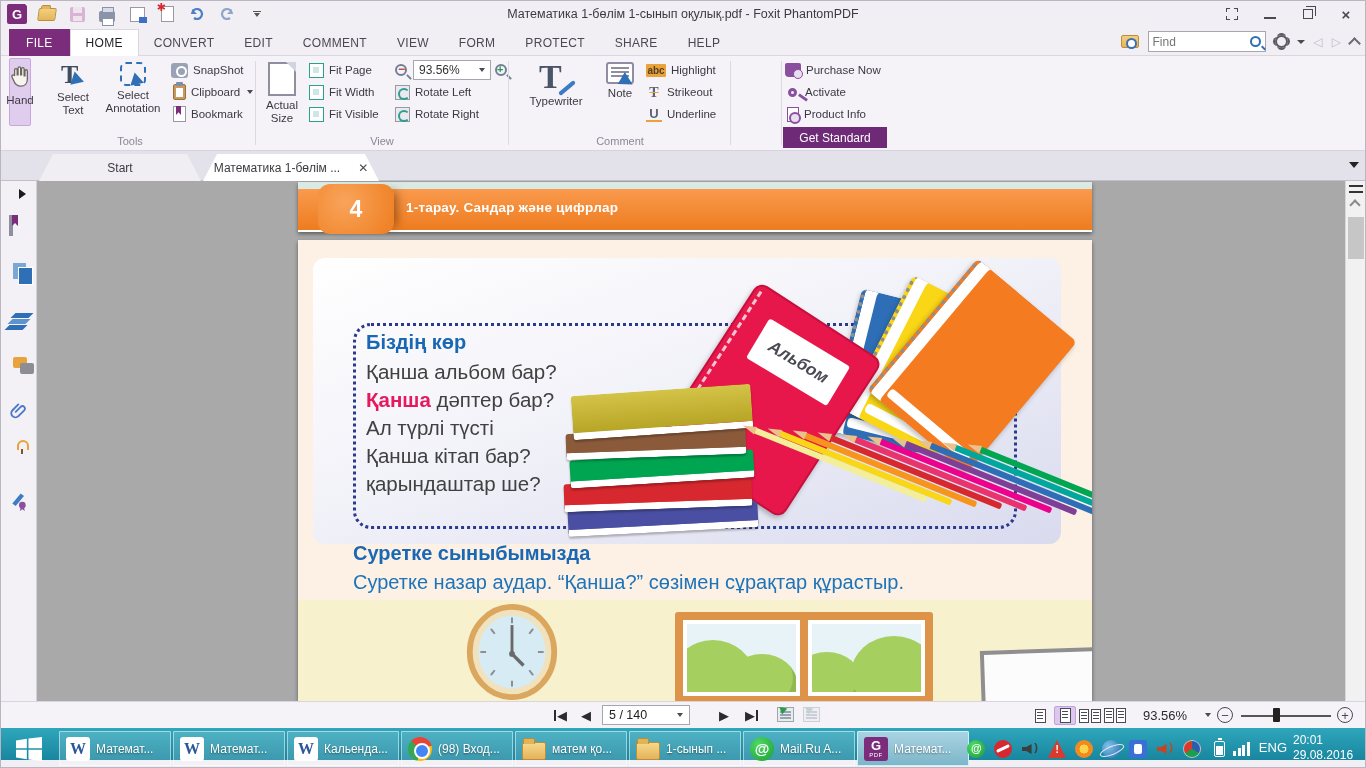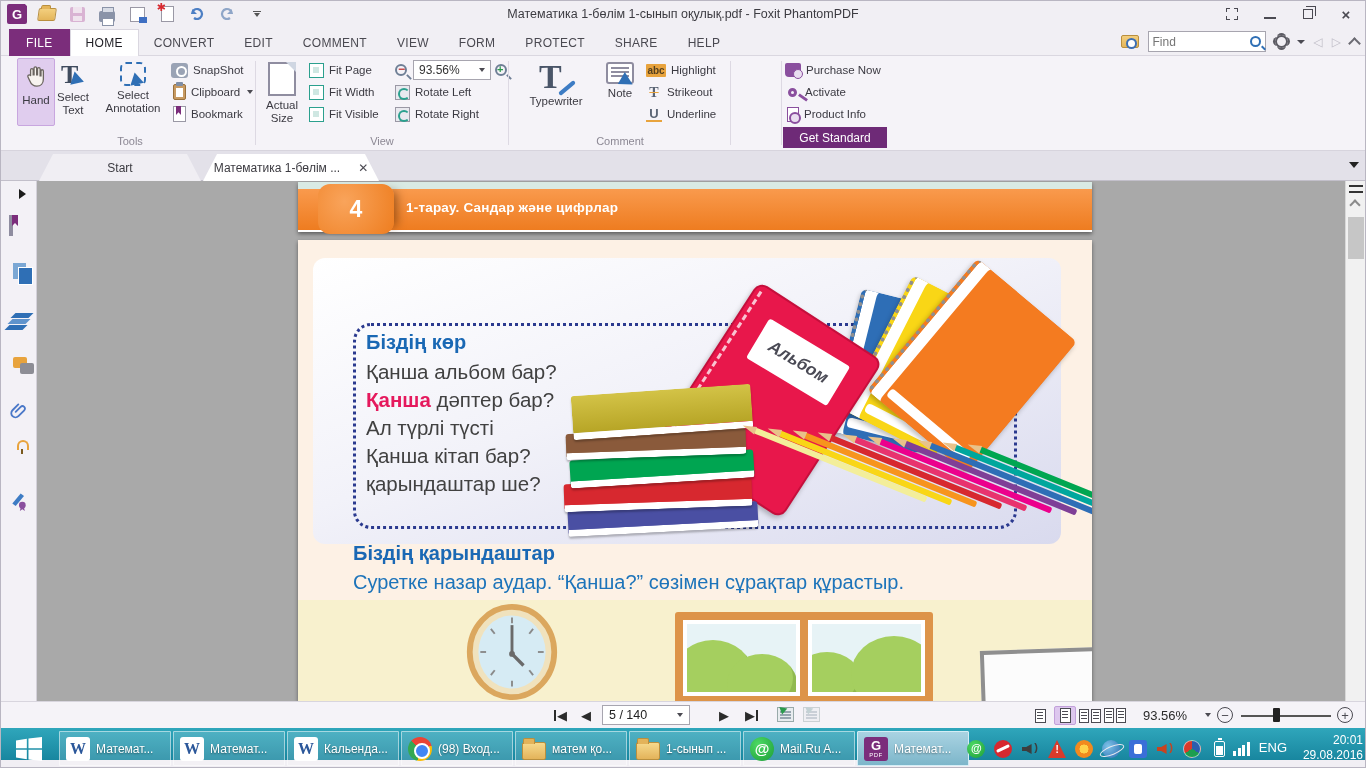--- a/index.html
+++ b/index.html
@@ -263,21 +263,21 @@
   .tr-batt{border:1.5px solid #fff;border-radius:2px;width:11px;height:16px;top:13px}
   .tr-batt::before{content:"";position:absolute;left:2.5px;top:-4px;width:4px;height:2px;background:#fff}
   .tr-batt::after{content:"";position:absolute;left:1px;bottom:1px;right:1px;height:9px;background:#fff}
   .tr-net{background:transparent}
   .tr-net i{position:absolute;bottom:2px;width:3px;background:#fff}
   .tr-net i:nth-child(1){left:0;height:5px}
   .tr-net i:nth-child(2){left:4.5px;height:8px}
   .tr-net i:nth-child(3){left:9px;height:11px}
   .tr-net i:nth-child(4){left:13.5px;height:14px}
   .tr-lang{position:absolute;top:12px;color:#fff;font-size:13px}
-  .tr-clock{position:absolute;top:5px;width:70px;color:#fff;font-size:12px;text-align:right;line-height:15px}
+  .tr-clock{position:absolute;top:5px;width:70px;color:#fff;font-size:12px;text-align:left;line-height:15px}
 </style>
 </head>
 <body>
 
 <div class="app">
 
   <div class="titlebar">
     <div class="qat">
       <span class="qic">
           <span class="ic-foxit">G</span>
@@ -357,21 +357,21 @@
       <span class="tinycaret"></span>
       <span class="navgl">◁</span>
       <span class="navgl">▷</span>
       <span class="ic-collapse"></span>
     </div>
   </div>
 
   <div class="ribbon">
 
     <div class="rgroup" style="left:6px;width:246px">
-      <div class="rbig sel" style="left:10px;width:38px">
+      <div class="rbig sel" style="left:2px;width:22px">
         <span class="ri ri-hand">
             <svg width="26" height="28" viewBox="0 0 24 24">
               <path d="M7 11V5.5a1.2 1.2 0 012.4 0V10h.8V3.8a1.2 1.2 0 012.4 0V10h.8V4.6a1.2 1.2 0 012.4 0V11h.8V6.4a1.1 1.1 0 012.2 0V14c0 4-2.5 6.5-6 6.5S7.2 18 6.2 15.5L4.6 12c-.4-.9.1-1.8 1-1.9.6-.1 1.1.2 1.4.9z" fill="#f7f3ef" stroke="#6b6560" stroke-width="1.2"></path>
             </svg>
           </span>
         <span class="rlabel">Hand</span>
       </div>
       <div class="rbig" style="left:42px;width:48px">
         <span class="ri ri-selecttext">T</span>
         <span class="rlabel">Select Text</span>
@@ -552,21 +552,21 @@
             <div class="pencil"></div>
             <div class="pencil"></div>
             <div class="pencil"></div>
           <div class="pencil"></div>
             <div class="pencil"></div>
             <div class="pencil"></div>
             <div class="pencil"></div>
             <div class="pencil"></div>
         </div>
 
-        <div class="sec-heading">Біздің қарындаштар</div>
+        <div class="sec-heading">Суретке сыныбымызда</div>
         <div class="sec-instruction">Суретке назар аудар. “Қанша?” сөзімен сұрақтар құрастыр.</div>
 
         <div class="illustration">
           <div class="ill-clock">
             <svg width="96" height="98" viewBox="0 0 100 100">
               <ellipse cx="50" cy="50" rx="44" ry="47" fill="#f0e2bd" stroke="#dba75e" stroke-width="6"></ellipse>
               <ellipse cx="50" cy="50" rx="35" ry="38" fill="#d6ebf4"></ellipse>
               <g stroke="#8a8a8a" stroke-width="2">
                 <line x1="50" y1="14" x2="50" y2="20"></line>
                   <line x1="50" y1="80" x2="50" y2="86"></line>

